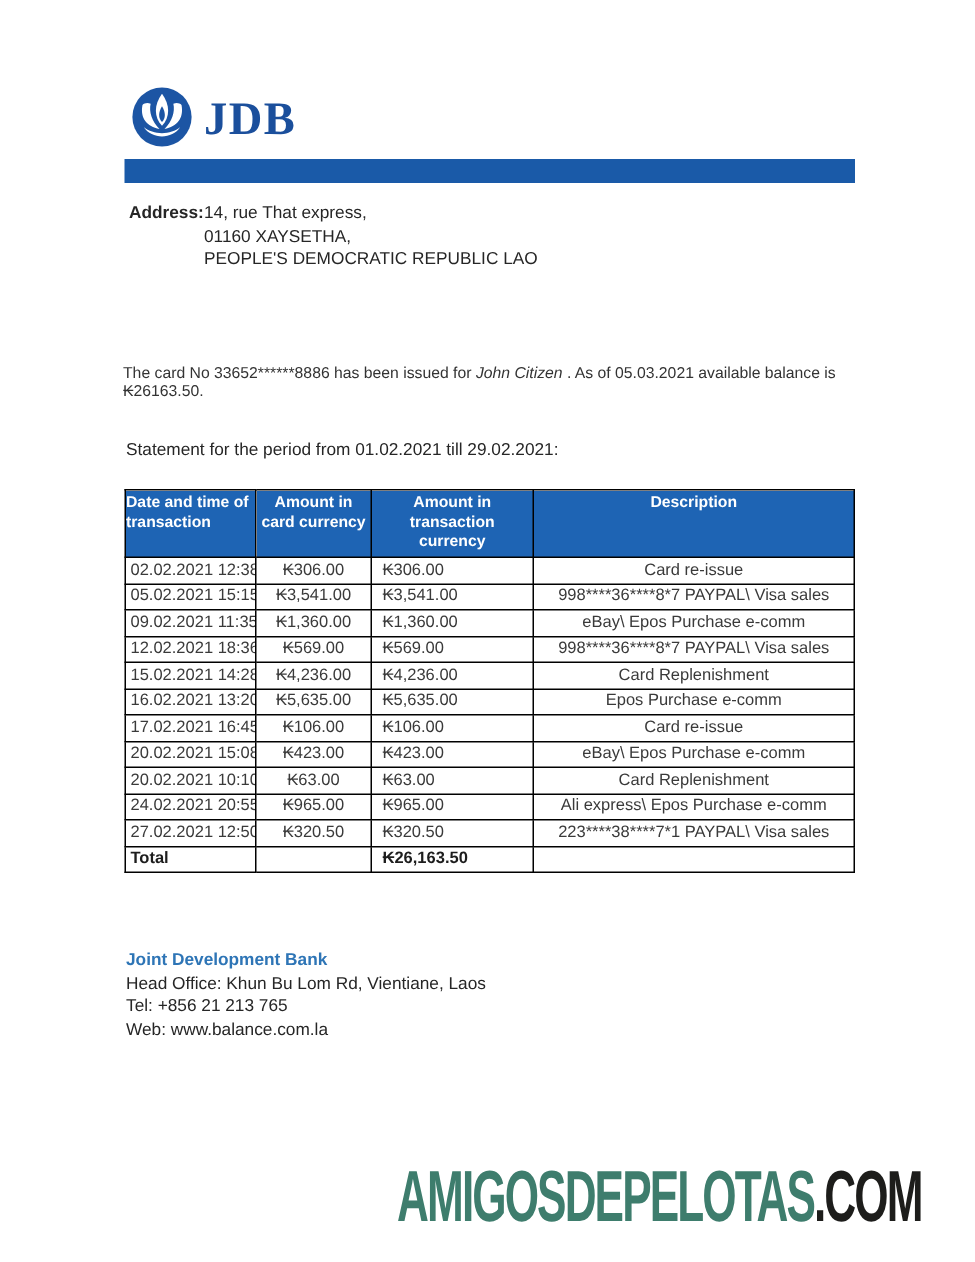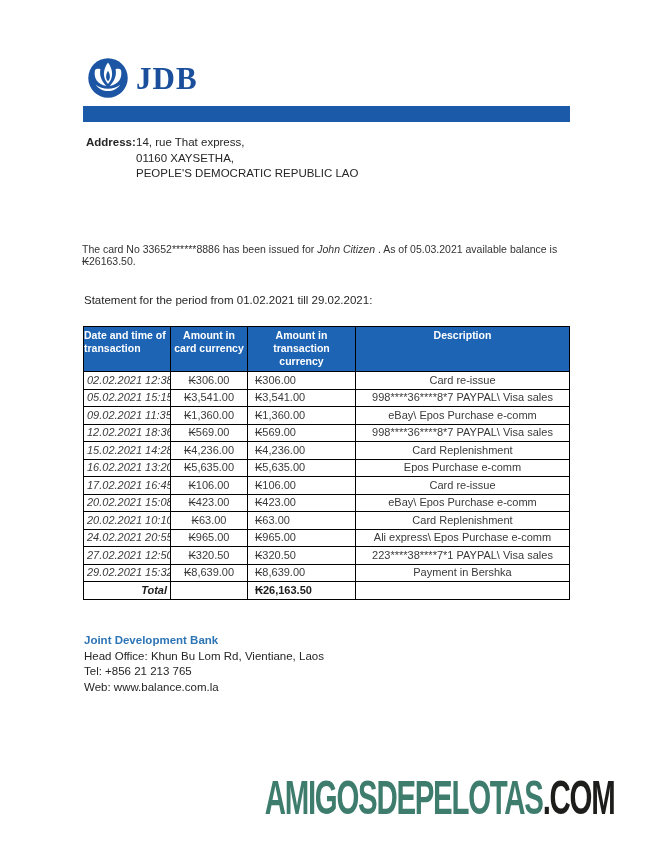--- a/index.html
+++ b/index.html
@@ -33,21 +33,21 @@
   
   .statement-title{position:absolute;left:84px;top:294px;font-size:11.5px;color:#262626;}
 
   
   table{position:absolute;left:83px;top:326px;width:486px;border-collapse:collapse;table-layout:fixed;}
   th,td{border:1px solid #000;overflow:hidden;}
   th{background:var(--header-blue);color:#fff;font-weight:bold;font-size:10.5px;
      line-height:13px;padding:2px 3px 3px;vertical-align:top;text-align:center;}
   th.h0{text-align:left;padding-left:0;}
   td{font-size:11px;line-height:13.5px;color:var(--table-ink);padding:1.5px 3px;background:#fff;}
-  td.c0{text-align:right;padding-left:3px;white-space:nowrap;font-style:italic;}
+  td.c0{text-align:left;padding-left:3px;white-space:nowrap;}
   td.c1{text-align:center;}
   td.c2{text-align:left;padding-left:7px;}
   td.c3{text-align:center;}
   tfoot td{font-weight:bold;color:#1d1d1d;}
 
   
   .bank-footer{position:absolute;left:84px;top:633px;font-size:11.5px;line-height:15.5px;color:#262626;}
   .bank-name{color:var(--footer-blue);font-weight:bold;}
 
   
@@ -171,26 +171,20 @@
       <td class="c1">₭965.00</td>
       <td class="c2">₭965.00</td>
       <td class="c3">Ali express\ Epos Purchase e-comm</td>
     </tr>
         <tr>
       <td class="c0">27.02.2021 12:50</td>
       <td class="c1">₭320.50</td>
       <td class="c2">₭320.50</td>
       <td class="c3">223****38****7*1 PAYPAL\ Visa sales</td>
     </tr>
-        <tr>
-      <td class="c0">29.02.2021 15:32</td>
-      <td class="c1">₭8,639.00</td>
-      <td class="c2">₭8,639.00</td>
-      <td class="c3">Payment in Bershka</td>
-    </tr>
       </tbody>
     <tfoot>
       <tr>
         <td class="c0">Total</td>
         <td class="c1"></td>
         <td class="c2">₭26,163.50</td>
         <td class="c3"></td>
       </tr>
     </tfoot>
   </table>

